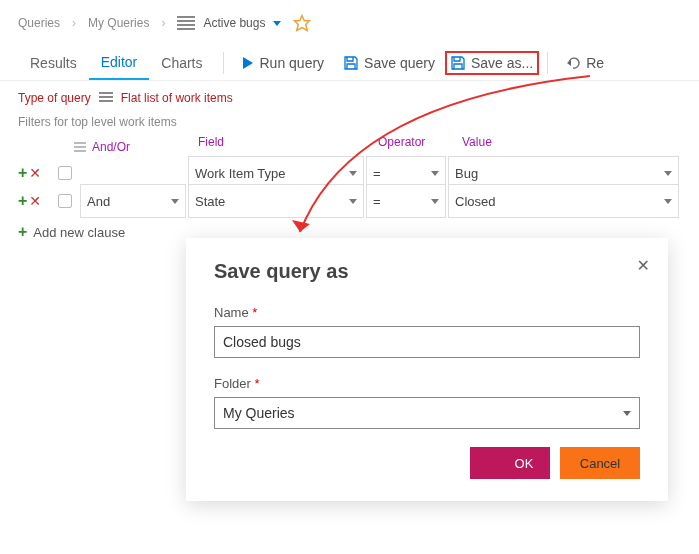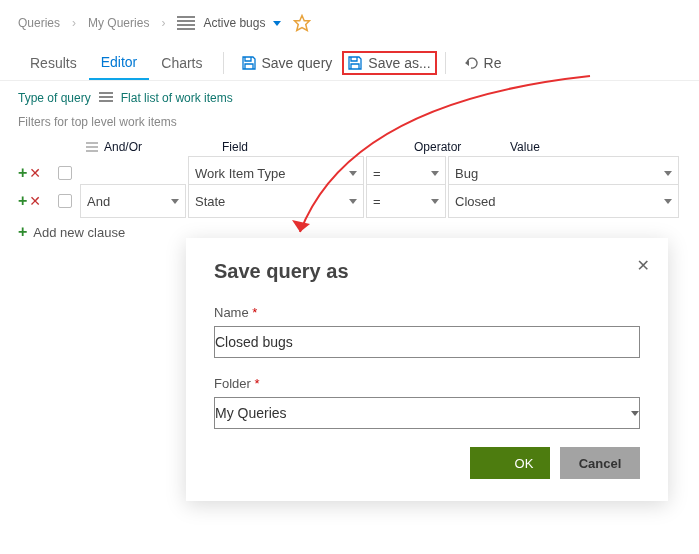--- a/index.html
+++ b/index.html
@@ -12,27 +12,27 @@
 
     .toolbar { display: flex; align-items: center; gap: 0; padding: 4px 18px 0; border-bottom: 1px solid #eee; position: relative; }
     .tab { padding: 8px 12px; color: #666; cursor: pointer; font-size: 14px; }
     .tab.active { color: #0078d4; border-bottom: 2px solid #0ea5e9; }
     .divider { width: 1px; height: 22px; background: #ddd; margin: 0 8px; }
     .tool-btn { display: flex; align-items: center; gap: 6px; padding: 6px 10px; color: #555; cursor: pointer; font-size: 14px; }
     .tool-btn.blue-icon svg { color: #0078d4; }
     .tool-btn .chev { color: #888; }
     .save-as-box { border: 2px solid #e63030; padding: 2px 4px; }
 
-    .row2 { display: flex; align-items: center; gap: 8px; padding: 10px 18px; color: #0f766e; font-size: 12px; }
+    .row2 { display: flex; align-items: center; gap: 8px; padding: 10px 18px; color: #b91c1c; font-size: 12px; }
     .flat-icon { display: inline-flex; }
 
     .filters-label { padding: 0 18px 6px; color: #888; font-size: 12px; }
 
     .grid { padding: 0 18px; }
-    .grid-head { display: flex; align-items: center; gap: 16px; color: #0f172a; font-size: 12px; height: 24px; }
+    .grid-head { display: flex; gap: 4px; color: #a21caf; font-size: 12px; height: 24px; }
     .col-blank { width: 52px; }
     .col-andor { width: 120px; display: flex; align-items: center; gap: 6px; }
     .col-field { width: 176px; }
     .col-op { width: 80px; }
     .col-val { flex: 1; }
 
     .grid-row { display: flex; align-items: center; gap: 0; height: 28px; }
     .row-actions { width: 40px; display: flex; gap: 2px; align-items: center; }
     .plus { color: #2e8b2e; font-size: 16px; font-weight: bold; cursor: pointer; }
     .xdel { color: #c43131; font-size: 14px; cursor: pointer; }
@@ -42,25 +42,25 @@
 
     .add-clause { display: flex; align-items: center; gap: 6px; padding: 8px 18px; color: #2e8b2e; font-size: 13px; cursor: pointer; }
 
     .arrow-svg { position: absolute; top: 72px; left: 290px; pointer-events: none; }
 
     .dialog { position: absolute; left: 186px; top: 238px; width: 482px; background: #fff; box-shadow: 0 4px 20px rgba(0,0,0,0.15); padding: 22px 28px; }
     .dialog-title { font-size: 20px; font-weight: 700; color: #444; margin-bottom: 22px; }
     .dlg-close { position: absolute; right: 18px; top: 18px; cursor: pointer; color: #666; font-size: 16px; }
     .field-label { font-size: 13px; color: #555; margin-bottom: 6px; }
     .req { color: #c00; }
-    .field-input { width: 100%; border: 1px solid #888; height: 32px; padding: 0 0; font-size: 14px; color: #333; margin-bottom: 18px; display: flex; align-items: center; justify-content: space-between; }
+    .field-input { width: 100%; border: 1px solid #888; height: 32px; padding: 0 8px; font-size: 14px; color: #333; margin-bottom: 18px; display: flex; align-items: center; justify-content: space-between; }
     .dlg-actions { display: flex; justify-content: flex-end; gap: 10px; margin-top: 10px; }
     .btn { min-width: 80px; height: 32px; display: flex; align-items: center; justify-content: center; font-size: 13px; cursor: pointer; }
-    .btn-primary { background: #4d7c0f; color: #fff; padding-left: 28px; }
-    .btn-default { background: #a3a3a3; color: #333; font-weight: bold; }
+    .btn-primary { background: #be185d; color: #fff; padding-left: 28px; }
+    .btn-default { background: #f97316; color: #333; }
 
     .chev-down { width: 0; height: 0; border-left: 4px solid transparent; border-right: 4px solid transparent; border-top: 5px solid currentColor; display: inline-block; }
   </style>
 </head>
 <body>
 
 <div class="breadcrumb">
   <span>Queries</span>
   <span class="sep">›</span>
   <span>My Queries</span>
@@ -79,20 +79,26 @@
       <polygon points="12,2 15,9 22,9 17,14 19,22 12,18 5,22 7,14 2,9 9,9"></polygon>
     </svg>
 </div>
 
 <div class="toolbar">
   <div class="tab">Results</div>
   <div class="tab active">Editor</div>
   <div class="tab">Charts</div>
   <div class="divider"></div>
   <div class="tool-btn blue-icon">
+    <svg width="12" height="12" viewBox="0 0 12 12">
+        <polygon points="1,0 11,6 1,12" fill="#0078d4"></polygon>
+      </svg>
+    <span>Run query</span>
+  </div>
+  <div class="tool-btn blue-icon">
     <svg width="14" height="14" viewBox="0 0 14 14">
         <path d="M1 1 h10 l2 2 v10 h-12 z M3 1 v4 h6 v-4 M3 8 h8 v5 h-8 z" fill="none" stroke="#0078d4" stroke-width="1.3"></path>
       </svg>
     <span>Save query</span>
   </div>
   <div class="tool-btn blue-icon save-as-box">
     <svg width="14" height="14" viewBox="0 0 14 14">
         <path d="M1 1 h10 l2 2 v10 h-12 z M3 1 v4 h6 v-4 M3 8 h8 v5 h-8 z" fill="none" stroke="#0078d4" stroke-width="1.3"></path>
       </svg>
     <span>Save as...</span>

